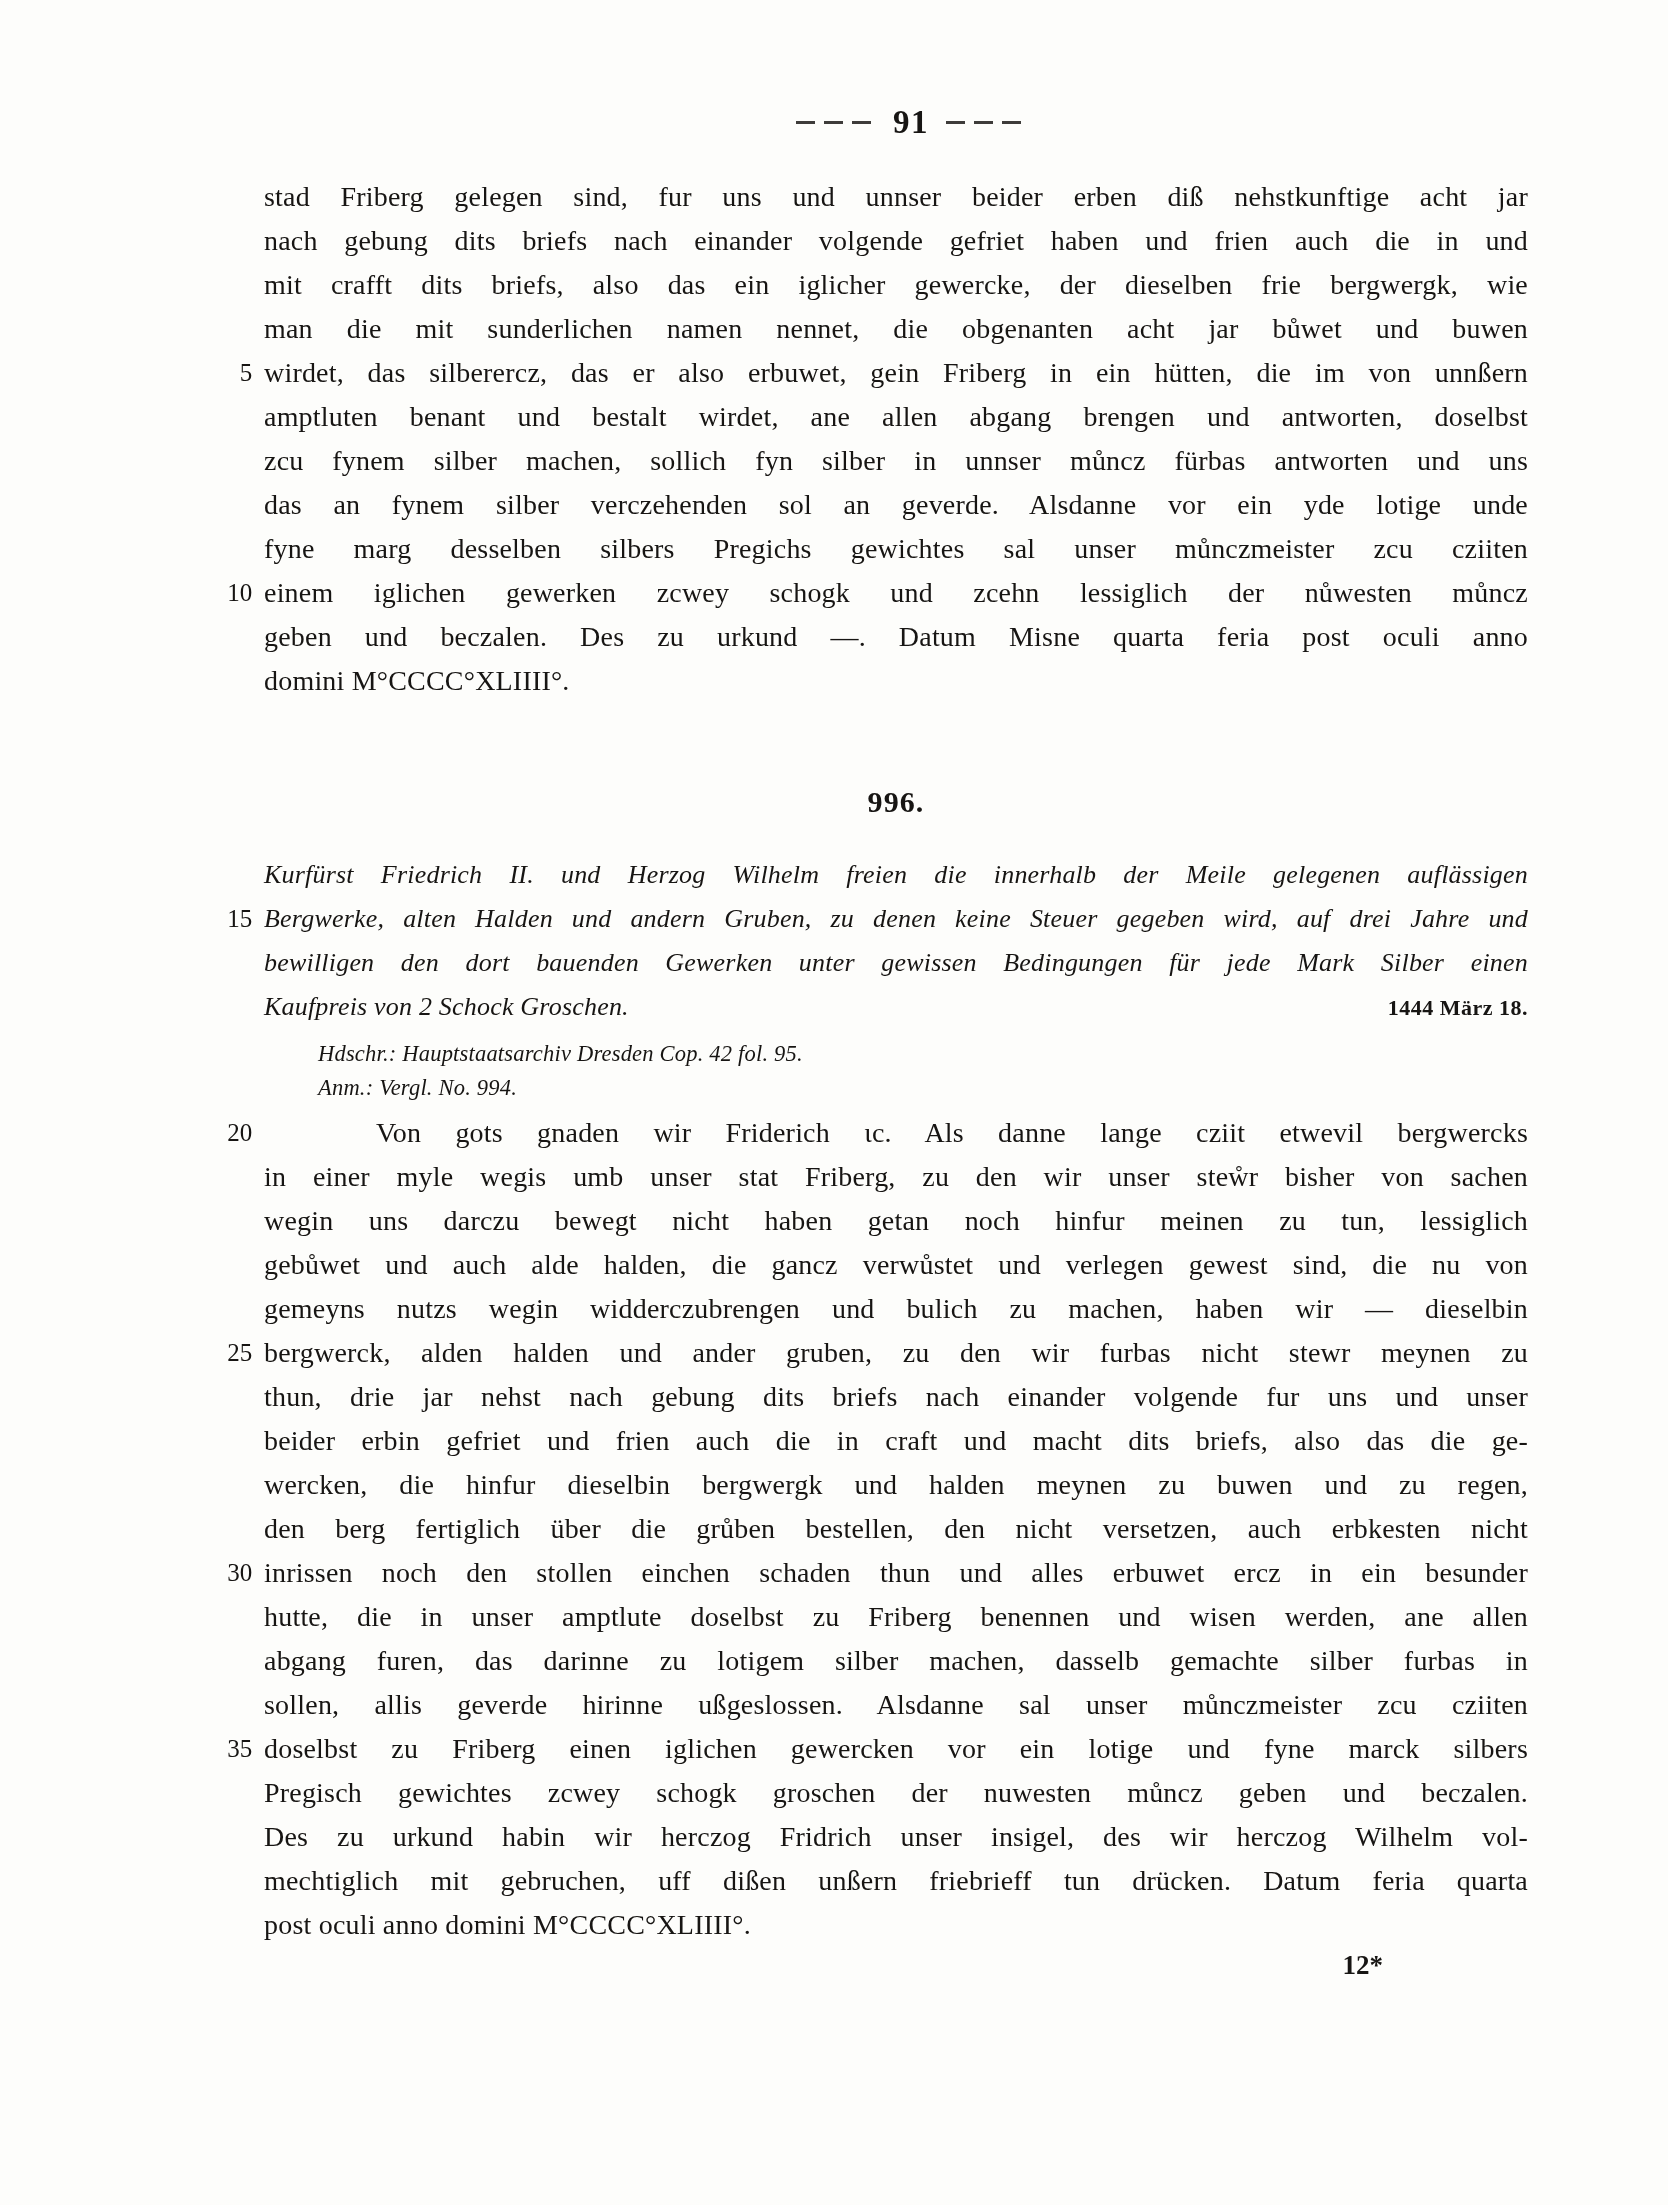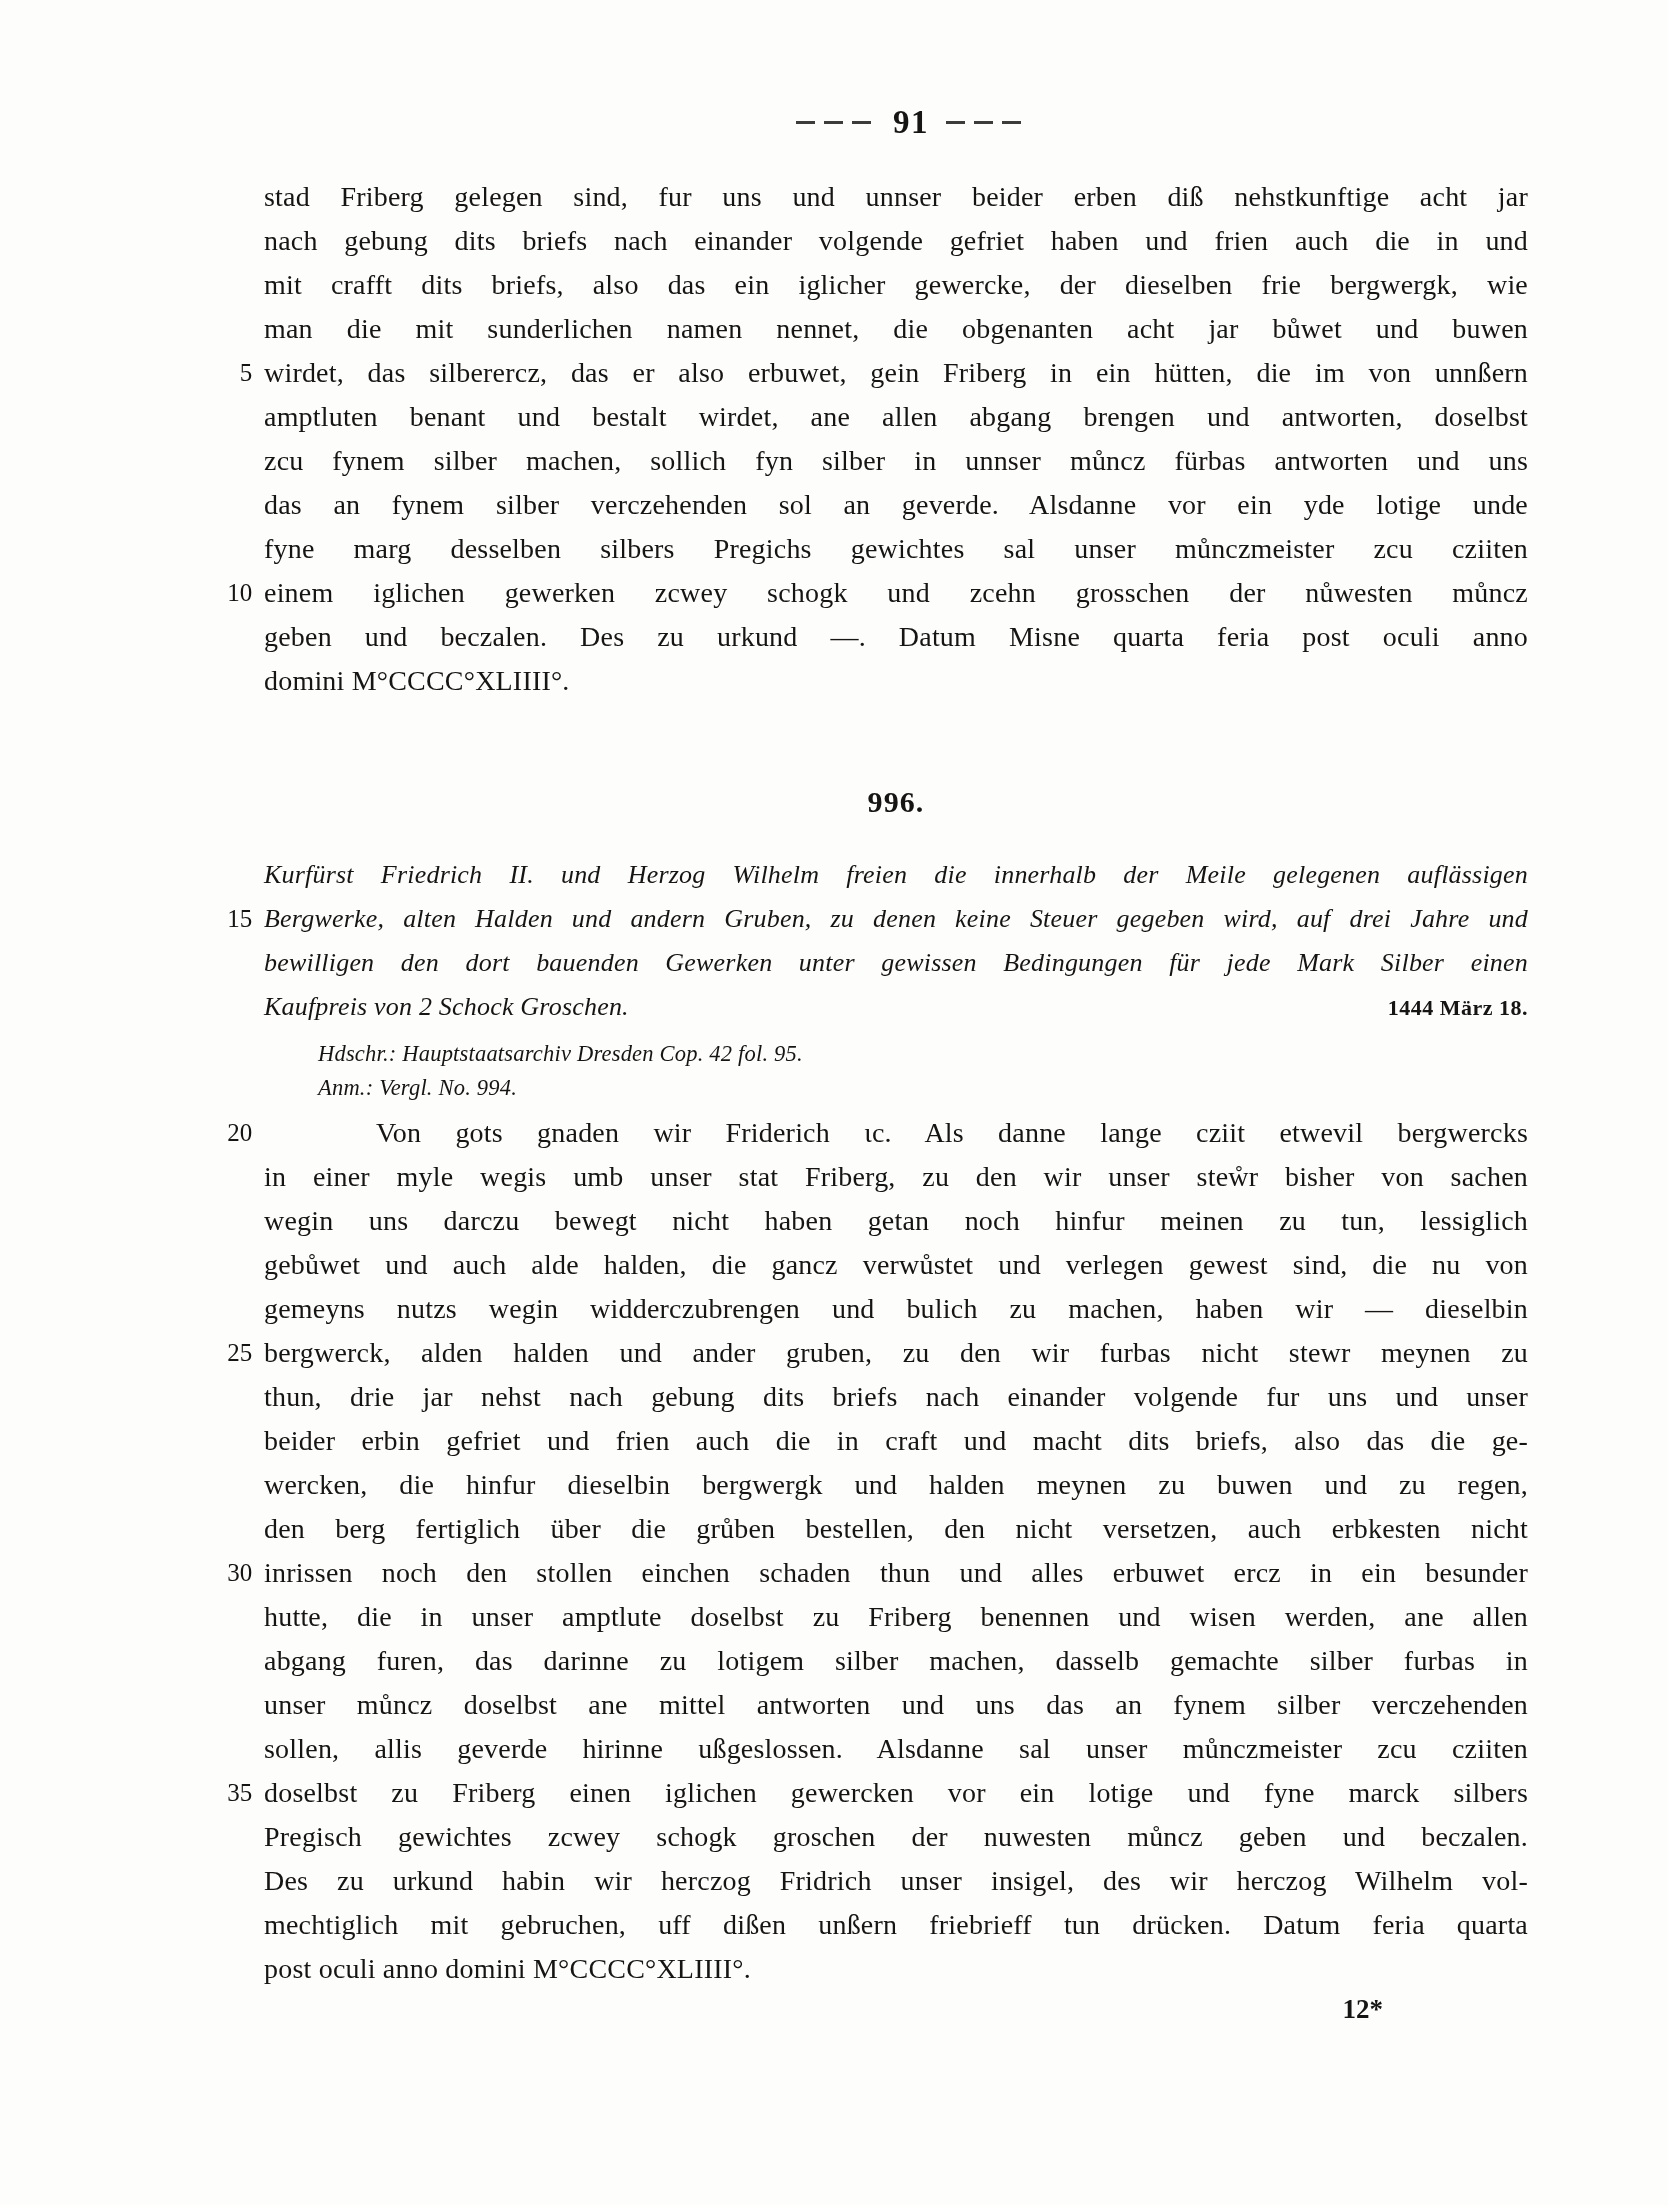--- a/index.html
+++ b/index.html
@@ -100,21 +100,21 @@
     <section class="para">
         <div class="line j"><span class="lt">stad Friberg gelegen sind, fur uns und unnser beider erben diß nehstkunftige acht jar</span></div>
         <div class="line j"><span class="lt">nach gebung dits briefs nach einander volgende gefriet haben und frien auch die in und</span></div>
         <div class="line j"><span class="lt">mit crafft dits briefs, also das ein iglicher gewercke, der dieselben frie bergwergk, wie</span></div>
         <div class="line j"><span class="lt">man die mit sunderlichen namen nennet, die obgenanten acht jar bůwet und buwen</span></div>
         <div class="line j"><span class="ln">5</span><span class="lt">wirdet, das silberercz, das er also erbuwet, gein Friberg in ein hütten, die im von unnßern</span></div>
         <div class="line j"><span class="lt">amptluten benant und bestalt wirdet, ane allen abgang brengen und antworten, doselbst</span></div>
         <div class="line j"><span class="lt">zcu fynem silber machen, sollich fyn silber in unnser můncz fürbas antworten und uns</span></div>
         <div class="line j"><span class="lt">das an fynem silber verczehenden sol an geverde.  Alsdanne vor ein yde lotige unde</span></div>
         <div class="line j"><span class="lt">fyne marg desselben silbers Pregichs gewichtes sal unser můnczmeister zcu cziiten</span></div>
-        <div class="line j"><span class="ln">10</span><span class="lt">einem iglichen gewerken zcwey schogk und zcehn grosschen der nůwesten můncz</span></div>
+        <div class="line j"><span class="ln">10</span><span class="lt">einem iglichen gewerken zcwey schogk und zcehn lessiglich der nůwesten můncz</span></div>
         <div class="line j"><span class="lt">geben und beczalen.  Des zu urkund —.  Datum Misne quarta feria post oculi anno</span></div>
         <div class="line"><span class="lt">domini M°CCCC°XLIIII°.</span></div>
       </section>
 
     <h2 class="docnum">996.</h2>
 
     <section class="regest">
         <div class="line j"><span class="lt">Kurfürst Friedrich II. und Herzog Wilhelm freien die innerhalb der Meile gelegenen auflässigen</span></div>
         <div class="line j"><span class="ln">15</span><span class="lt">Bergwerke, alten Halden und andern Gruben, zu denen keine Steuer gegeben wird, auf drei Jahre und</span></div>
         <div class="line j"><span class="lt">bewilligen den dort bauenden Gewerken unter gewissen Bedingungen für jede Mark Silber einen</span></div>
@@ -136,21 +136,20 @@
         <div class="line j"><span class="lt">gebůwet und auch alde halden, die gancz verwůstet und verlegen gewest sind, die nu von</span></div>
         <div class="line j"><span class="lt">gemeyns nutzs wegin widderczubrengen und bulich zu machen, haben wir — dieselbin</span></div>
         <div class="line j"><span class="ln">25</span><span class="lt">bergwerck, alden halden und ander gruben, zu den wir furbas nicht stewr meynen zu</span></div>
         <div class="line j"><span class="lt">thun, drie jar nehst nach gebung dits briefs nach einander volgende fur uns und unser</span></div>
         <div class="line j"><span class="lt">beider erbin gefriet und frien auch die in craft und macht dits briefs, also das die ge-</span></div>
         <div class="line j"><span class="lt">wercken, die hinfur dieselbin bergwergk und halden meynen zu buwen und zu regen,</span></div>
         <div class="line j"><span class="lt">den berg fertiglich über die grůben bestellen, den nicht versetzen, auch erbkesten nicht</span></div>
         <div class="line j"><span class="ln">30</span><span class="lt">inrissen noch den stollen einchen schaden thun und alles erbuwet ercz in ein besunder</span></div>
         <div class="line j"><span class="lt">hutte, die in unser amptlute doselbst zu Friberg benennen und wisen werden, ane allen</span></div>
         <div class="line j"><span class="lt">abgang furen, das darinne zu lotigem silber machen, dasselb gemachte silber furbas in</span></div>
-        <div class="line j"><span class="lt">unser můncz doselbst ane mittel antworten und uns das an fynem silber verczehenden</span></div>
         <div class="line j"><span class="lt">sollen, allis geverde hirinne ußgeslossen.  Alsdanne sal unser můnczmeister zcu cziiten</span></div>
         <div class="line j"><span class="ln">35</span><span class="lt">doselbst zu Friberg einen iglichen gewercken vor ein lotige und fyne marck silbers</span></div>
         <div class="line j"><span class="lt">Pregisch gewichtes zcwey schogk groschen der nuwesten můncz geben und beczalen.</span></div>
         <div class="line j"><span class="lt">Des zu urkund habin wir herczog Fridrich unser insigel, des wir herczog Wilhelm vol-</span></div>
         <div class="line j"><span class="lt">mechtiglich mit gebruchen, uff dißen unßern friebrieff tun drücken.  Datum feria quarta</span></div>
         <div class="line"><span class="lt">post oculi anno domini M°CCCC°XLIIII°.</span></div>
       </section>
 
     <div class="sig">12*</div>
 

